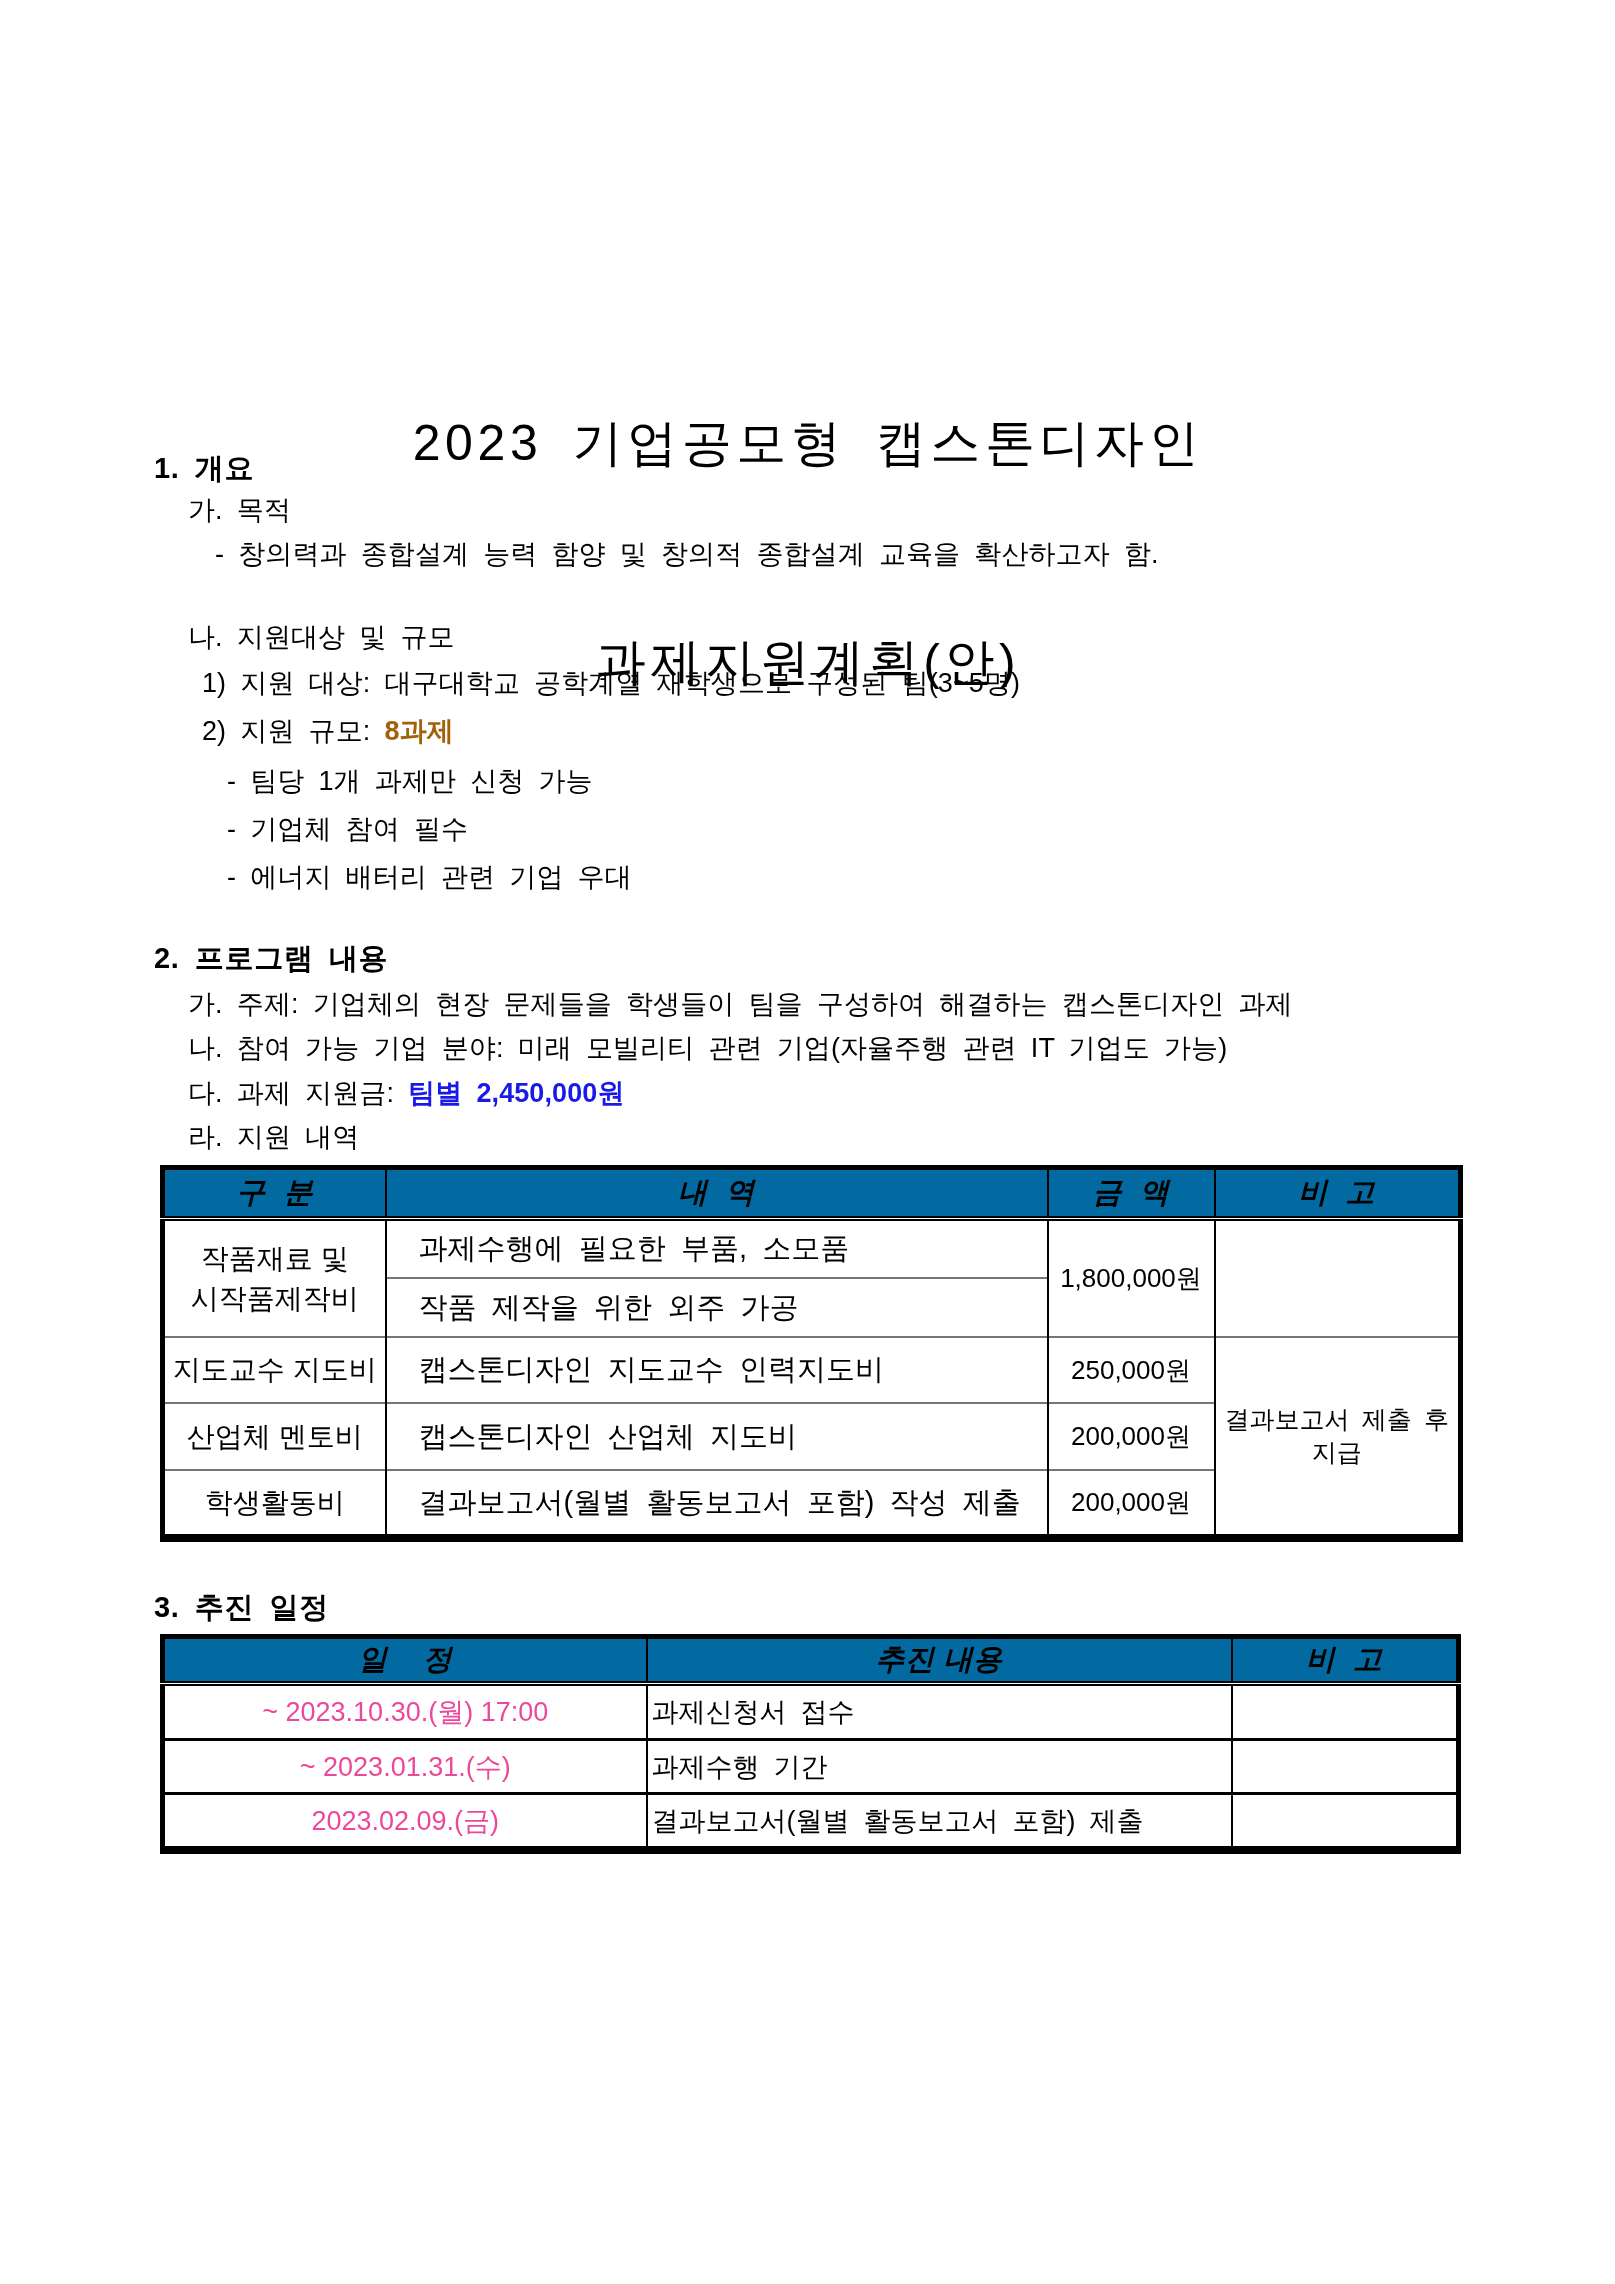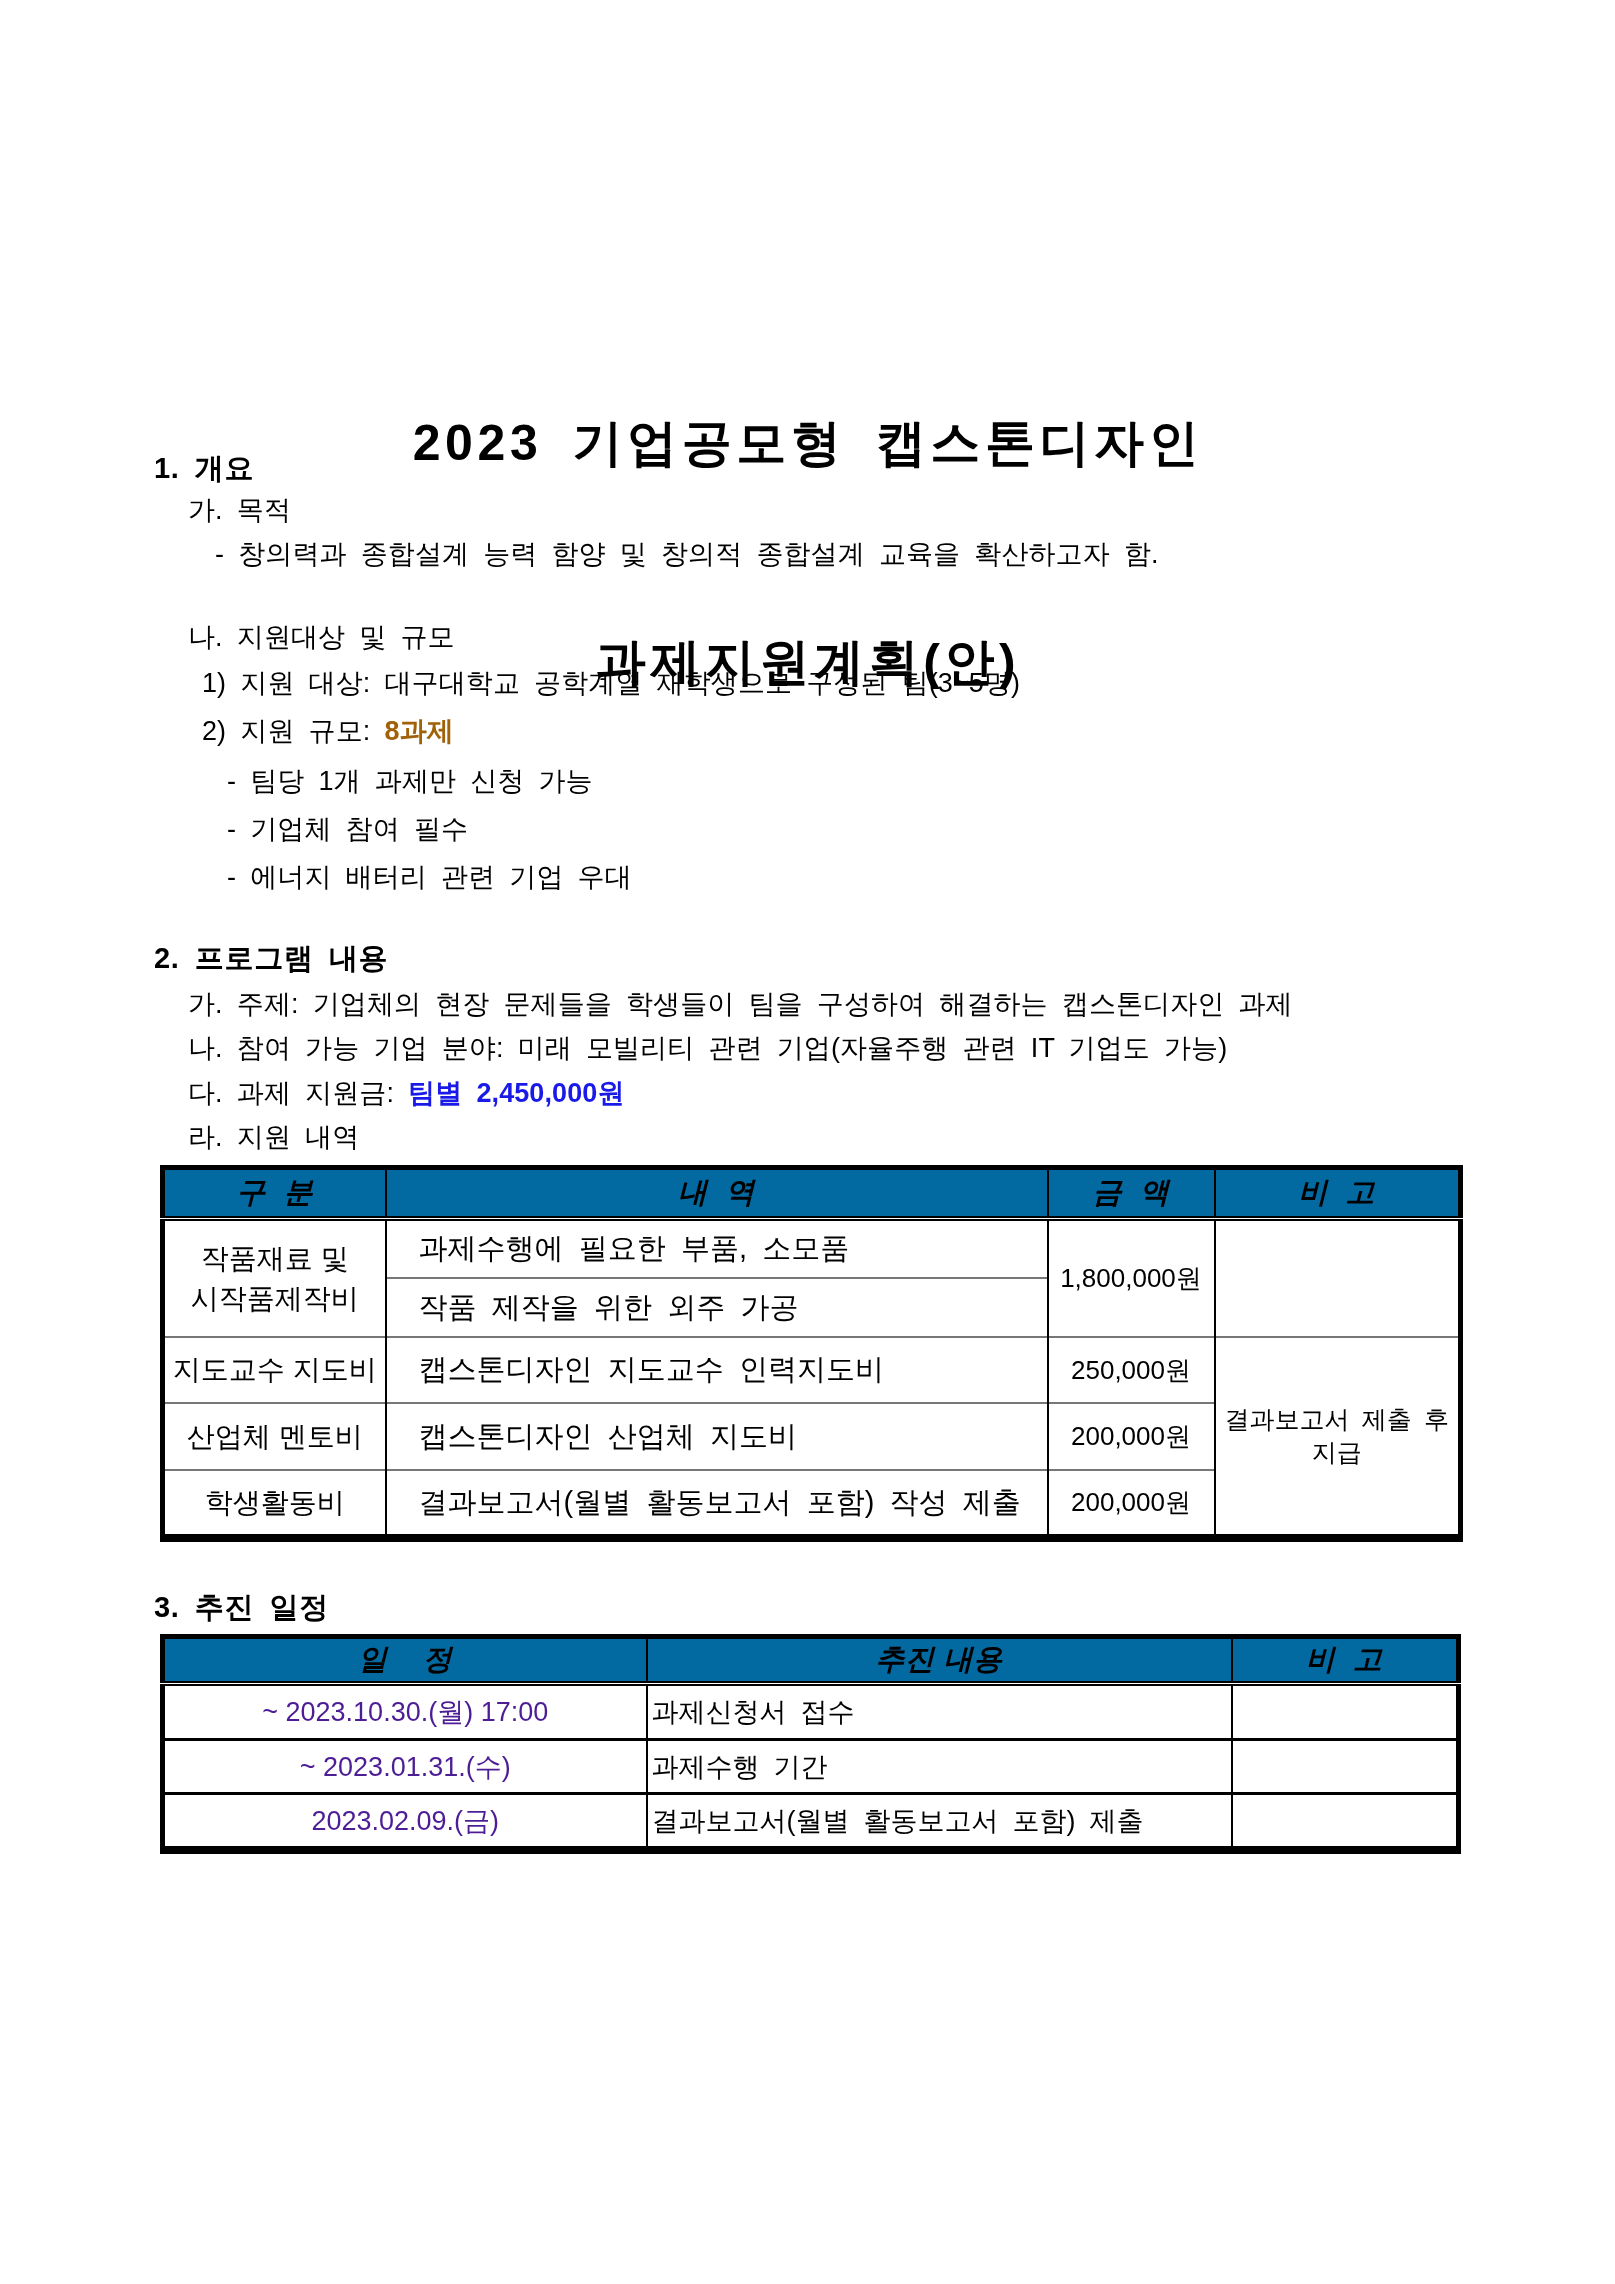--- a/index.html
+++ b/index.html
@@ -4,21 +4,21 @@
 <style>
   html,body { margin:0; padding:0; background:#888; }
   .page {
     position:relative; width:1616px; height:2284px; background:#ffffff;
     font-family:"Liberation Sans","DejaVu Sans",sans-serif; color:#000;
     overflow:hidden; margin:0 auto;
   }
   
   .title-block {
     position:absolute; top:261px; left:0; width:100%;
-    text-align:center; font-weight:bold; font-size:50px;
+    text-align:center; font-weight:normal; font-size:50px;
     letter-spacing:4.6px; word-spacing:11.7px; line-height:73px;
     white-space:pre;
   }
   
   .line {
     position:absolute; font-size:27px; line-height:34px;
     white-space:pre; word-spacing:6.5px; letter-spacing:0.1px;
   }
   .sect { font-size:29px; font-weight:bold; letter-spacing:0.7px; }
   .red-strong  { color:#a16207; font-weight:bold; }
@@ -36,21 +36,21 @@
     border:5.2px solid #000; border-bottom-width:8.5px; }
   #support-table tbody td { border-top:2px solid #777; }
   #support-table .cat   { font-size:28px; line-height:40px; }
   #support-table .det   { font-size:29px; text-align:left; padding-left:32px; word-spacing:7.2px; }
   #support-table .amt   { font-size:26px; }
   #support-table .note  { font-size:25px; word-spacing:5.2px; }
   
   #schedule-table { left:160px; top:1634px; width:1297px;
     border:5.2px solid #000; border-bottom-width:8.5px; }
   #schedule-table tbody td { border-top:3.9px solid #000; font-size:27px; }
-  #schedule-table .date { color:#4c1d95; white-space:pre; }
+  #schedule-table .date { color:#ec4899; white-space:pre; }
   #schedule-table .cont { text-align:left; padding-left:4px; word-spacing:6.5px; }
 </style>
 </head>
 <body>
 
 <div class="page">
 
   <div class="title-block">
     <div>2023 기업공모형 캡스톤디자인</div>
     <div>과제지원계획(안)</div>

